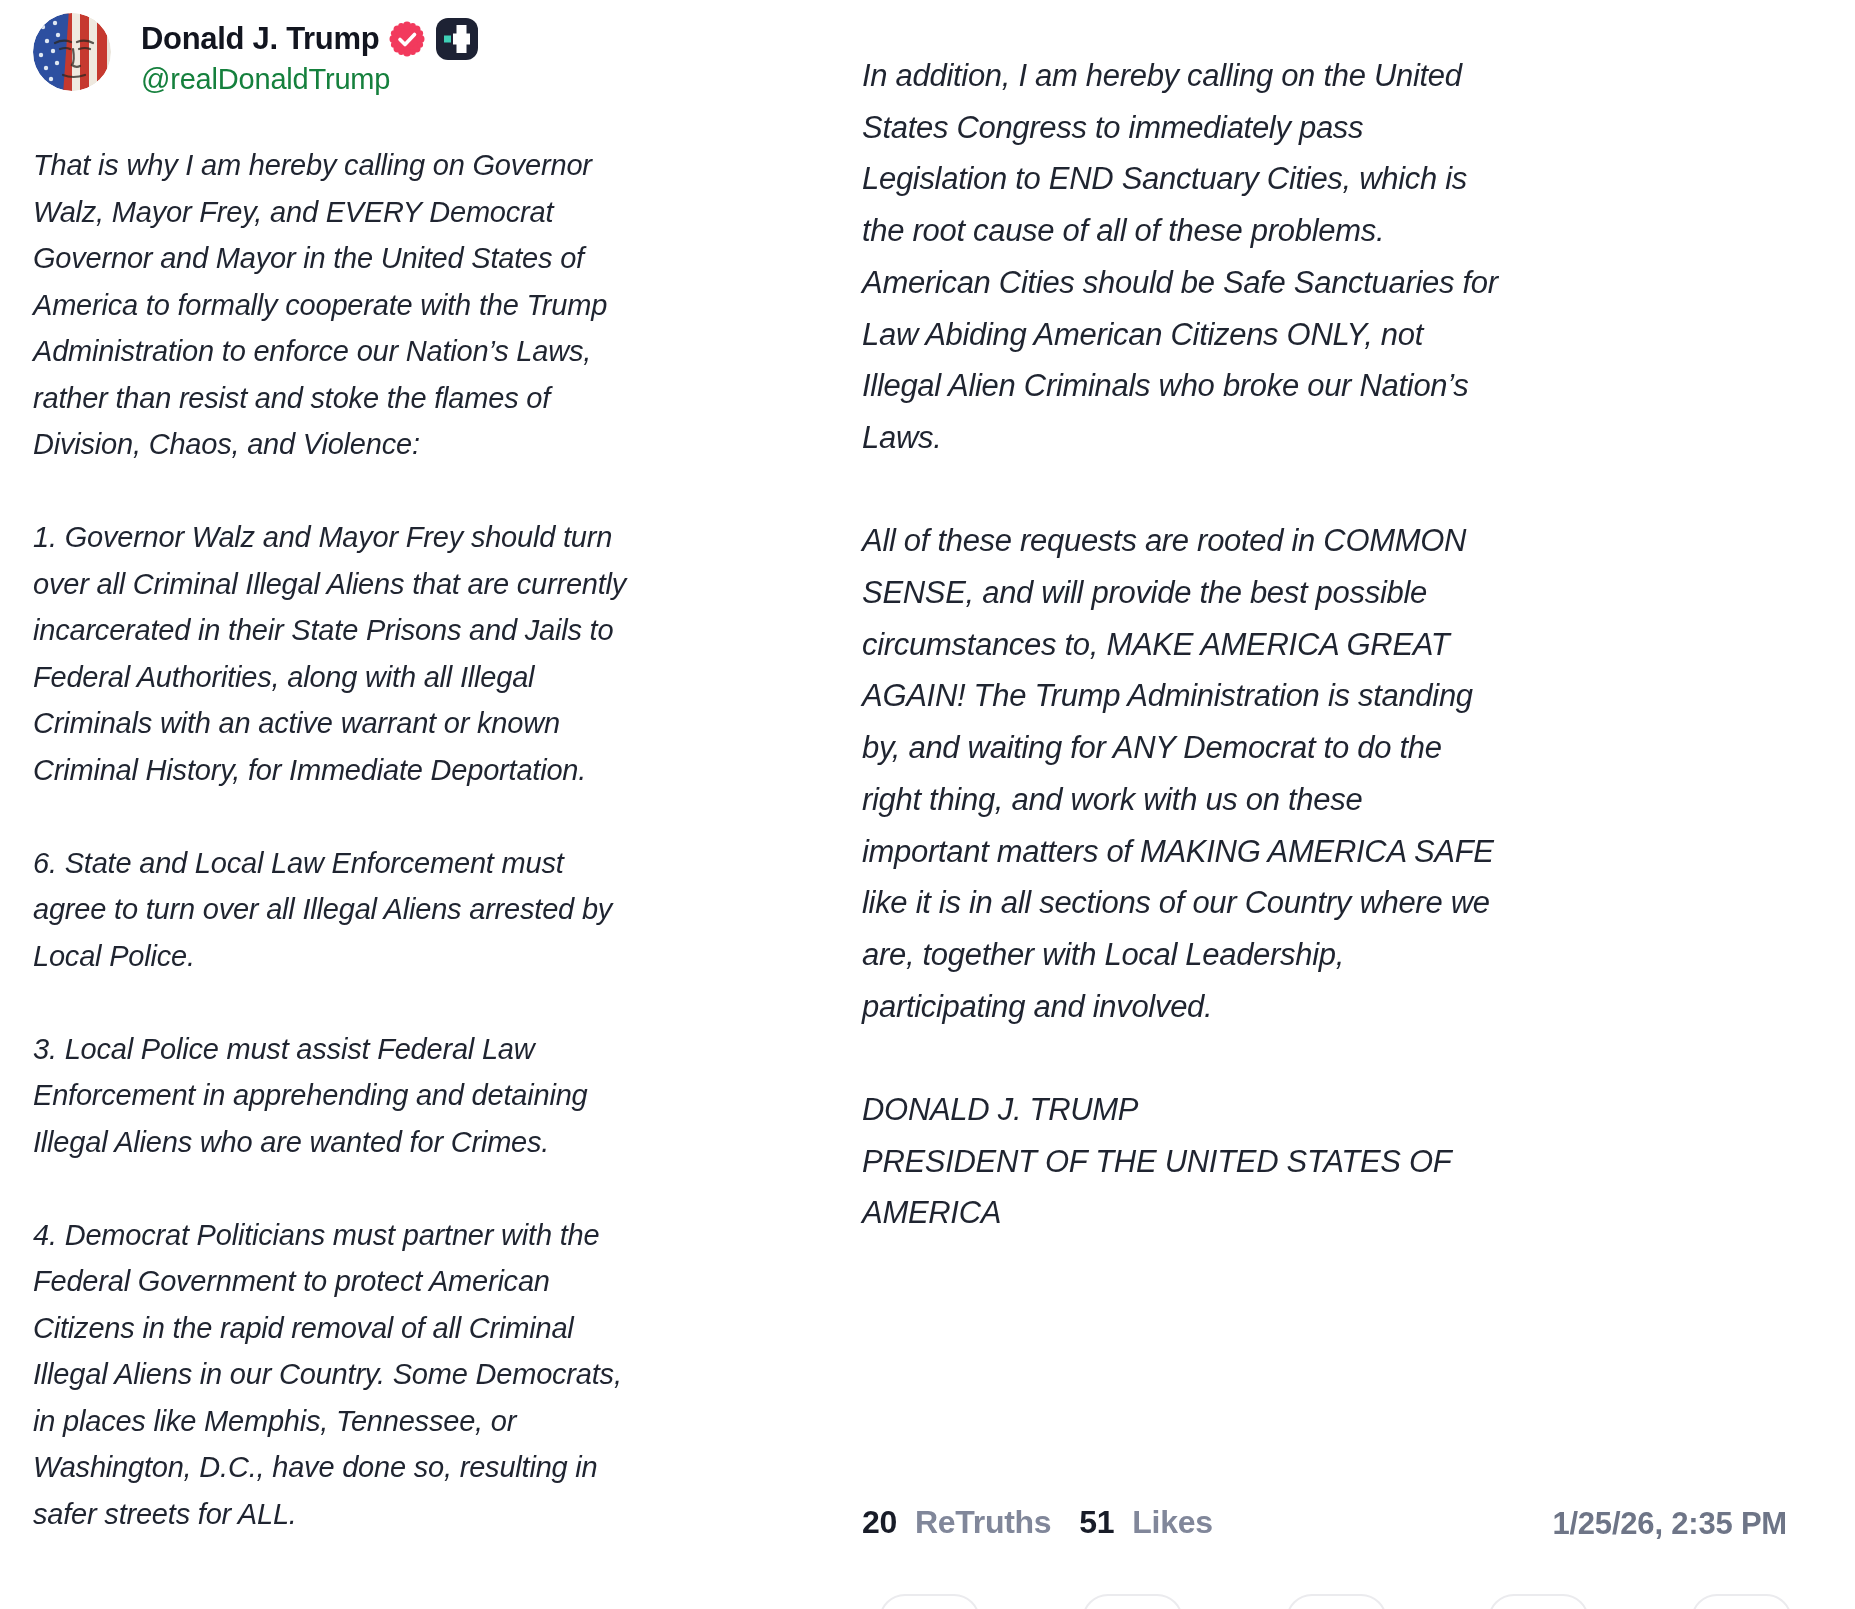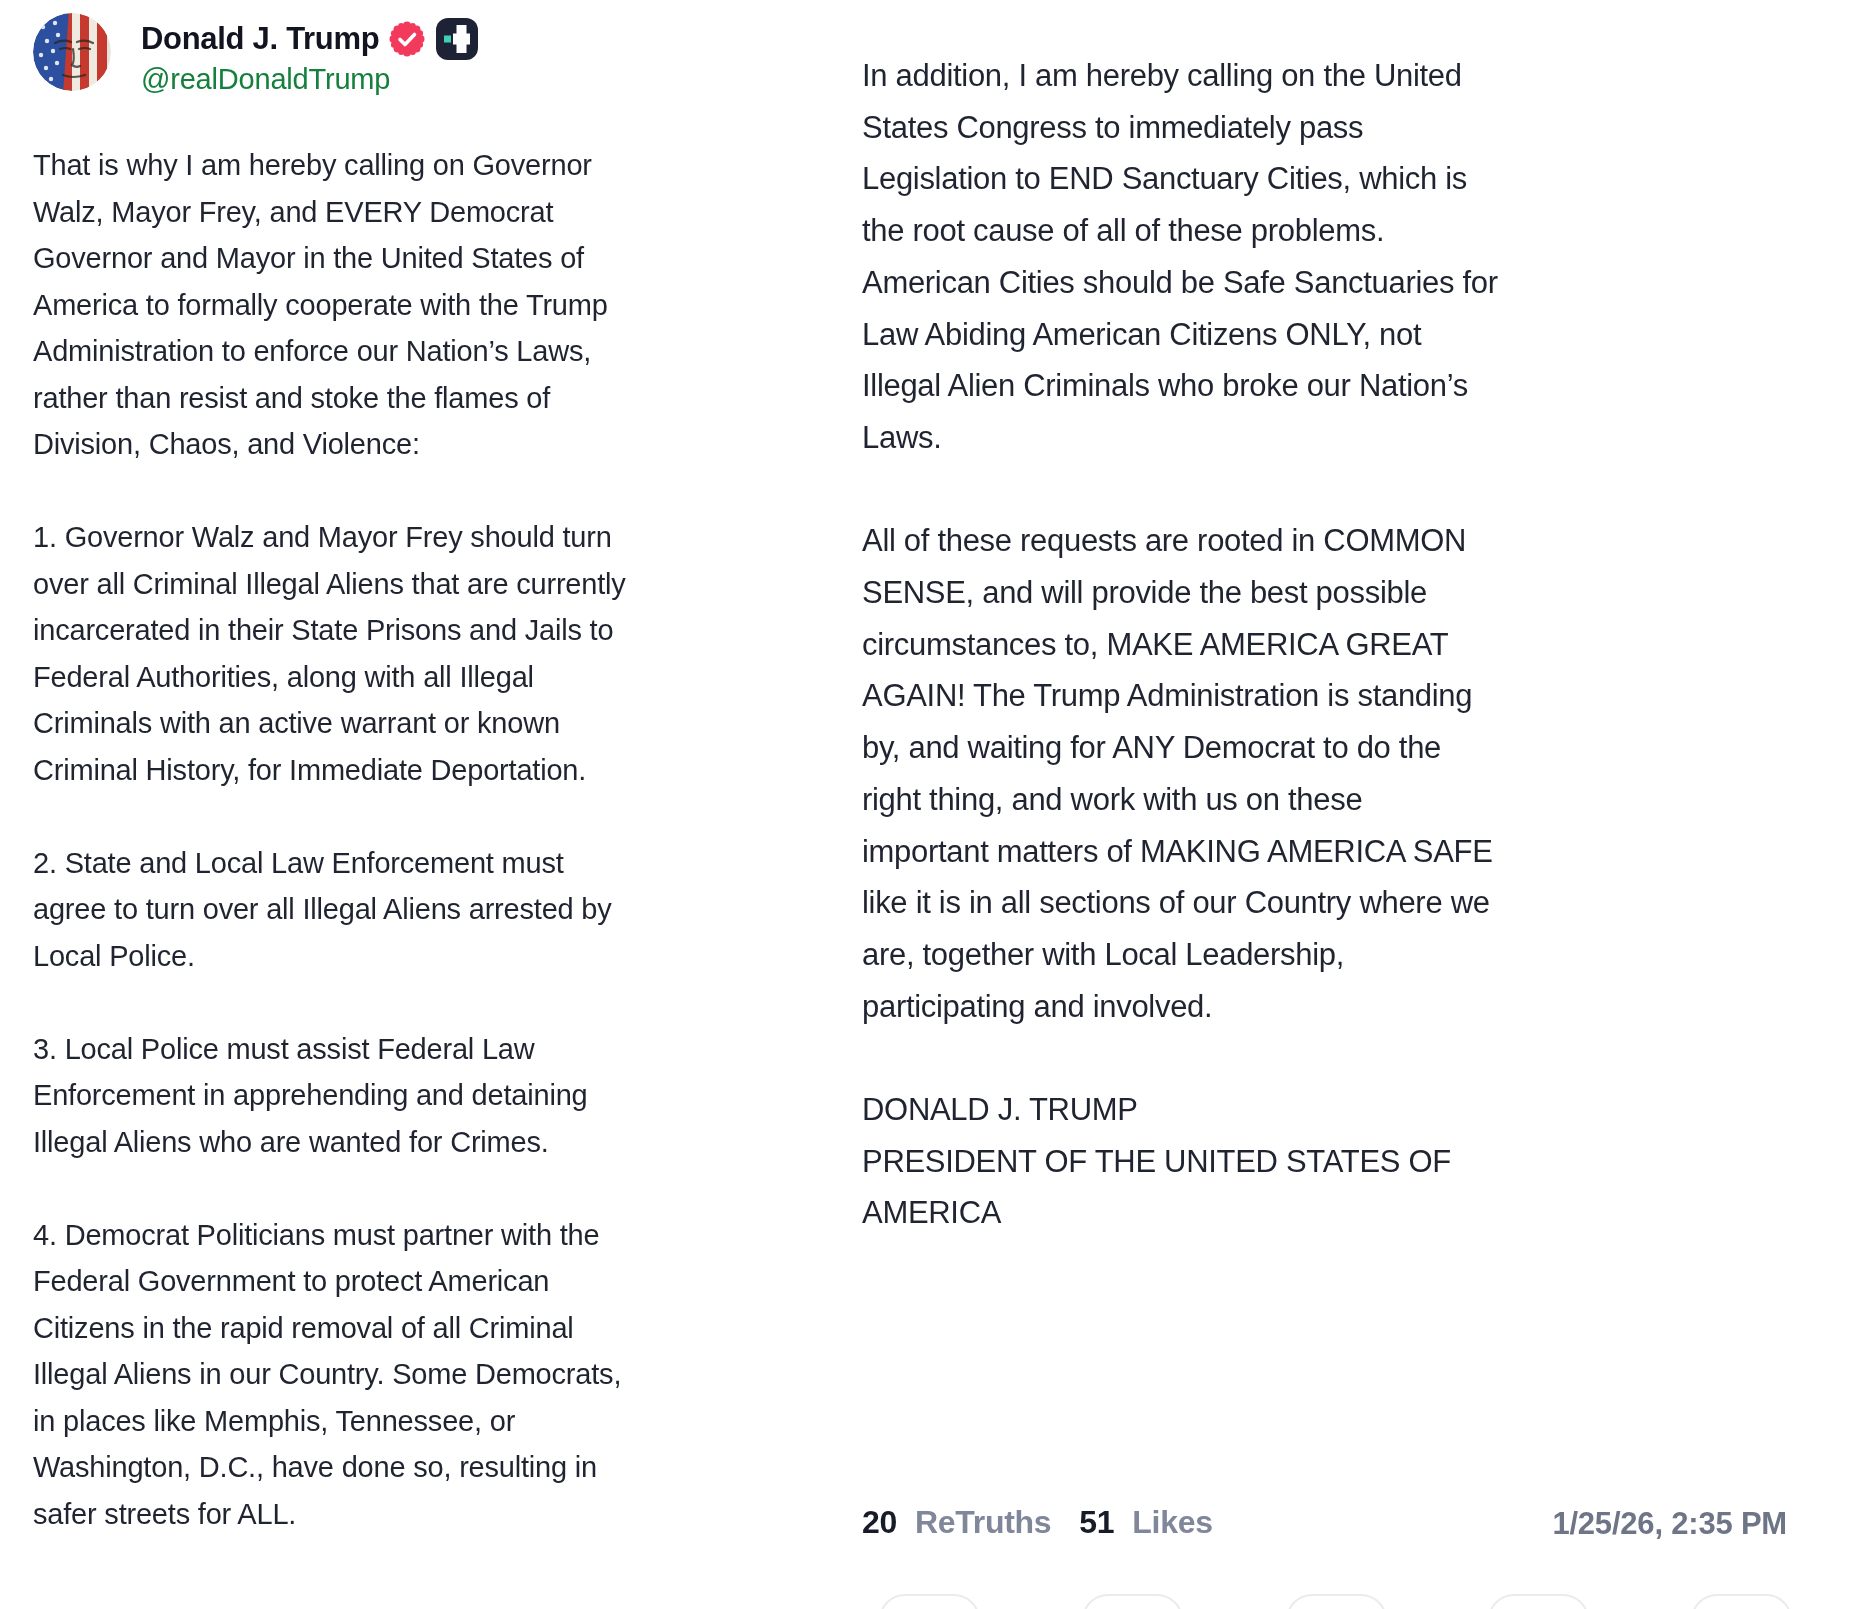--- a/index.html
+++ b/index.html
@@ -14,21 +14,21 @@
   
   .header{position:absolute;left:33px;top:13px;display:flex;align-items:flex-start;}
   .avatar{width:78px;height:78px;border-radius:50%;overflow:hidden;flex:0 0 auto;}
   .id-block{margin-left:30px;padding-top:4px;}
   .name-row{display:flex;align-items:center;gap:10px;}
   .display-name{font-size:31px;font-weight:700;color:#12151f;letter-spacing:-0.3px;}
   .badge{display:inline-block;vertical-align:middle;}
   .handle{margin-top:2px;font-size:29px;color:#15803d;letter-spacing:-0.2px;}
   
   .col{position:absolute;white-space:pre-line;}
-  .col p{margin:0;}
+  .col p{margin:0;font-style:italic;}
   .col-left{left:33px;top:142px;width:740px;font-size:29px;line-height:46.5px;letter-spacing:-0.2px;}
   .col-left p{margin-bottom:46.5px;}
   .col-right{left:862px;top:50px;width:960px;font-size:31px;line-height:51.7px;letter-spacing:-0.3px;}
   .col-right p{margin-bottom:51.7px;}
   
   .stats{position:absolute;left:862px;top:1504px;display:flex;align-items:baseline;gap:28px;font-size:32px;}
   .stat{display:flex;align-items:baseline;gap:18px;}
   .stat .num{font-weight:700;color:#181c28;letter-spacing:-0.3px;}
   .stat .lbl{font-weight:700;color:#81879a;letter-spacing:-0.3px;}
   .timestamp{position:absolute;right:26px;top:1506px;font-size:31px;font-weight:700;color:#6e7587;letter-spacing:-0.2px;}
@@ -122,21 +122,21 @@
 Walz, Mayor Frey, and EVERY Democrat
 Governor and Mayor in the United States of
 America to formally cooperate with the Trump
 Administration to enforce our Nation’s Laws,
 rather than resist and stoke the flames of
 Division, Chaos, and Violence:</p><p>1. Governor Walz and Mayor Frey should turn
 over all Criminal Illegal Aliens that are currently
 incarcerated in their State Prisons and Jails to
 Federal Authorities, along with all Illegal
 Criminals with an active warrant or known
-Criminal History, for Immediate Deportation.</p><p>2. State and Local Law Enforcement must
+Criminal History, for Immediate Deportation.</p><p>6. State and Local Law Enforcement must
 agree to turn over all Illegal Aliens arrested by
 Local Police.</p><p>3. Local Police must assist Federal Law
 Enforcement in apprehending and detaining
 Illegal Aliens who are wanted for Crimes.</p><p>4. Democrat Politicians must partner with the
 Federal Government to protect American
 Citizens in the rapid removal of all Criminal
 Illegal Aliens in our Country. Some Democrats,
 in places like Memphis, Tennessee, or
 Washington, D.C., have done so, resulting in
 safer streets for ALL.</p></div>

